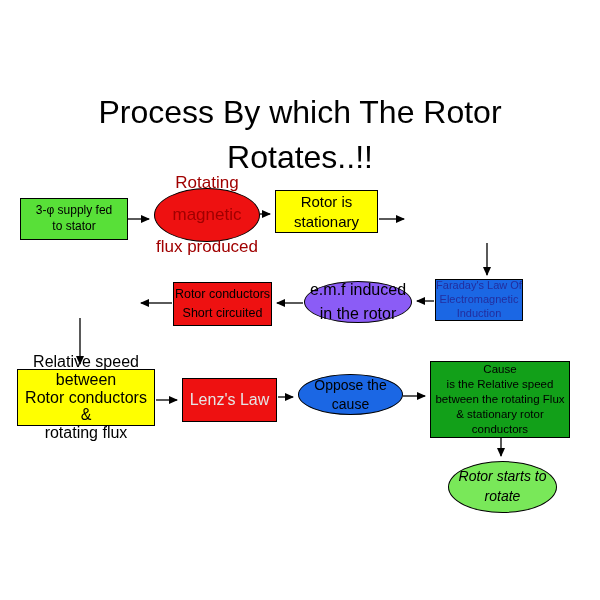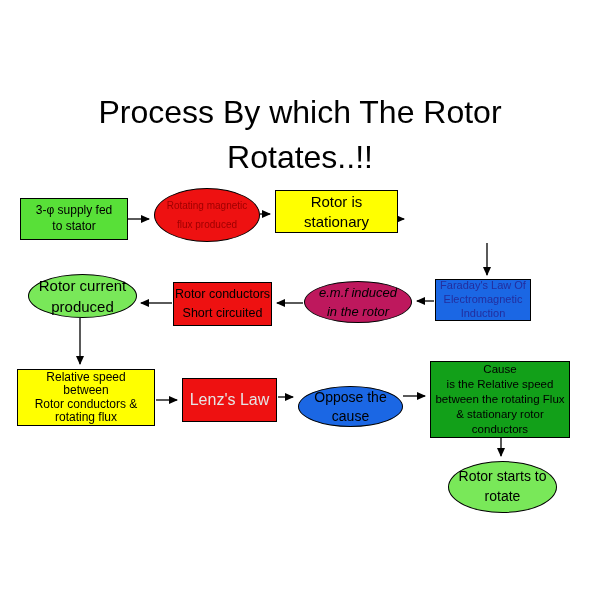--- a/index.html
+++ b/index.html
@@ -16,32 +16,32 @@
   .arrows line { stroke:#000000; stroke-width:1.3; }
   .node {
     position:absolute; box-sizing:border-box;
     display:flex; align-items:center; justify-content:center;
     text-align:center; white-space:pre-line;
     border:1.4px solid #000000; color:#000000;
   }
   .ellipse { border-radius:50%; }
 
   .n-supply    { left:20px;  top:198px; width:108px; height:42px; background:#58E038; font-size:12px; line-height:1.3; }
-  .n-rotflux   { left:154px; top:188px; width:106px; height:54px; background:#EE1111; color:#A00000; font-size:10px; line-height:1.9;text-align:center; }
-  .n-stationary{ left:275px; top:190px; width:123px; height:43px; background:#FFFF00; font-size:15px; line-height:1.3; }
+  .n-rotflux   { left:154px; top:188px; width:106px; height:54px; background:#EE1111; color:#A00000; font-size:17px; line-height:1.9;text-align:center; }
+  .n-stationary{ left:275px; top:190px; width:103px; height:43px; background:#FFFF00; font-size:15px; line-height:1.3; }
   .n-sweeps    { left:410px; top:201px; width:137px; height:41px; background:#EE1111; color:#A00000; font-size:11px; line-height:1.35; }
-  .n-faraday   { left:435px; top:279px; width:96px;  height:42px; background:#1B67E4; color:#232E9E; font-size:11px; line-height:1.25; }
-  .n-emf       { left:304px; top:281px; width:108px; height:42px; background:#be185d; font-size:13px; line-height:1.5;font-style:italic; }
+  .n-faraday   { left:435px; top:279px; width:88px;  height:42px; background:#1B67E4; color:#232E9E; font-size:11px; line-height:1.25; }
+  .n-emf       { left:304px; top:281px; width:108px; height:42px; background:#8b5cf6; font-size:16px; line-height:1.5; }
   .n-short     { left:173px; top:282px; width:99px;  height:44px; background:#EE1111; font-size:12.5px; line-height:1.5; }
   .n-current   { left:28px;  top:274px; width:109px; height:44px; background:#79E859; font-size:15px; line-height:1.4; }
-  .n-relspeed  { left:17px;  top:369px; width:138px; height:57px; background:#FFFF00; font-size:12px; line-height:1.12; }
+  .n-relspeed  { left:17px;  top:369px; width:138px; height:57px; background:#FFFF00; font-size:16px; line-height:1.12; }
   .n-lenz      { left:182px; top:378px; width:95px;  height:44px; background:#EE1111; color:#e5e5e5; font-size:16px; line-height:1.3; }
-  .n-oppose    { left:298px; top:374px; width:105px; height:41px; background:#1B67E4; font-size:14px; line-height:1.3;margin-top:12px; }
+  .n-oppose    { left:298px; top:374px; width:105px; height:41px; background:#1B67E4; font-size:14px; line-height:1.3; }
   .n-cause     { left:430px; top:361px; width:140px; height:77px; background:#12A019; font-size:11.5px; line-height:1.32; }
-  .n-rotate    { left:448px; top:461px; width:109px; height:52px; background:#79E859; font-size:14px; line-height:1.4; }
+  .n-rotate    { left:448px; top:461px; width:109px; height:52px; background:#79E859; font-size:14px; line-height:1.4;font-style:italic; }
 </style>
 </head>
 <body>
 
 <div class="canvas">
 
   <div class="slide-title">Process By which The Rotor
 Rotates..!!</div>
 
   <svg class="arrows" width="600" height="600" viewBox="0 0 600 600">
@@ -70,22 +70,20 @@
 flux produced</div>
   <div class="node n-stationary">Rotor is
 stationary</div>
   <div class="node n-faraday">Faraday's Law Of
 Electromagnetic
 Induction</div>
   <div class="node ellipse n-emf">e.m.f induced
 in the rotor</div>
   <div class="node n-short">Rotor conductors
 Short circuited</div>
-  <div class="node ellipse n-current">Rotor current
-produced</div>
   <div class="node n-relspeed">Relative speed
 between
 Rotor conductors &amp;
 rotating flux</div>
   <div class="node n-lenz">Lenz's Law</div>
   <div class="node ellipse n-oppose">Oppose the
 cause</div>
   <div class="node n-cause">Cause
 is the Relative speed
 between the rotating Flux

